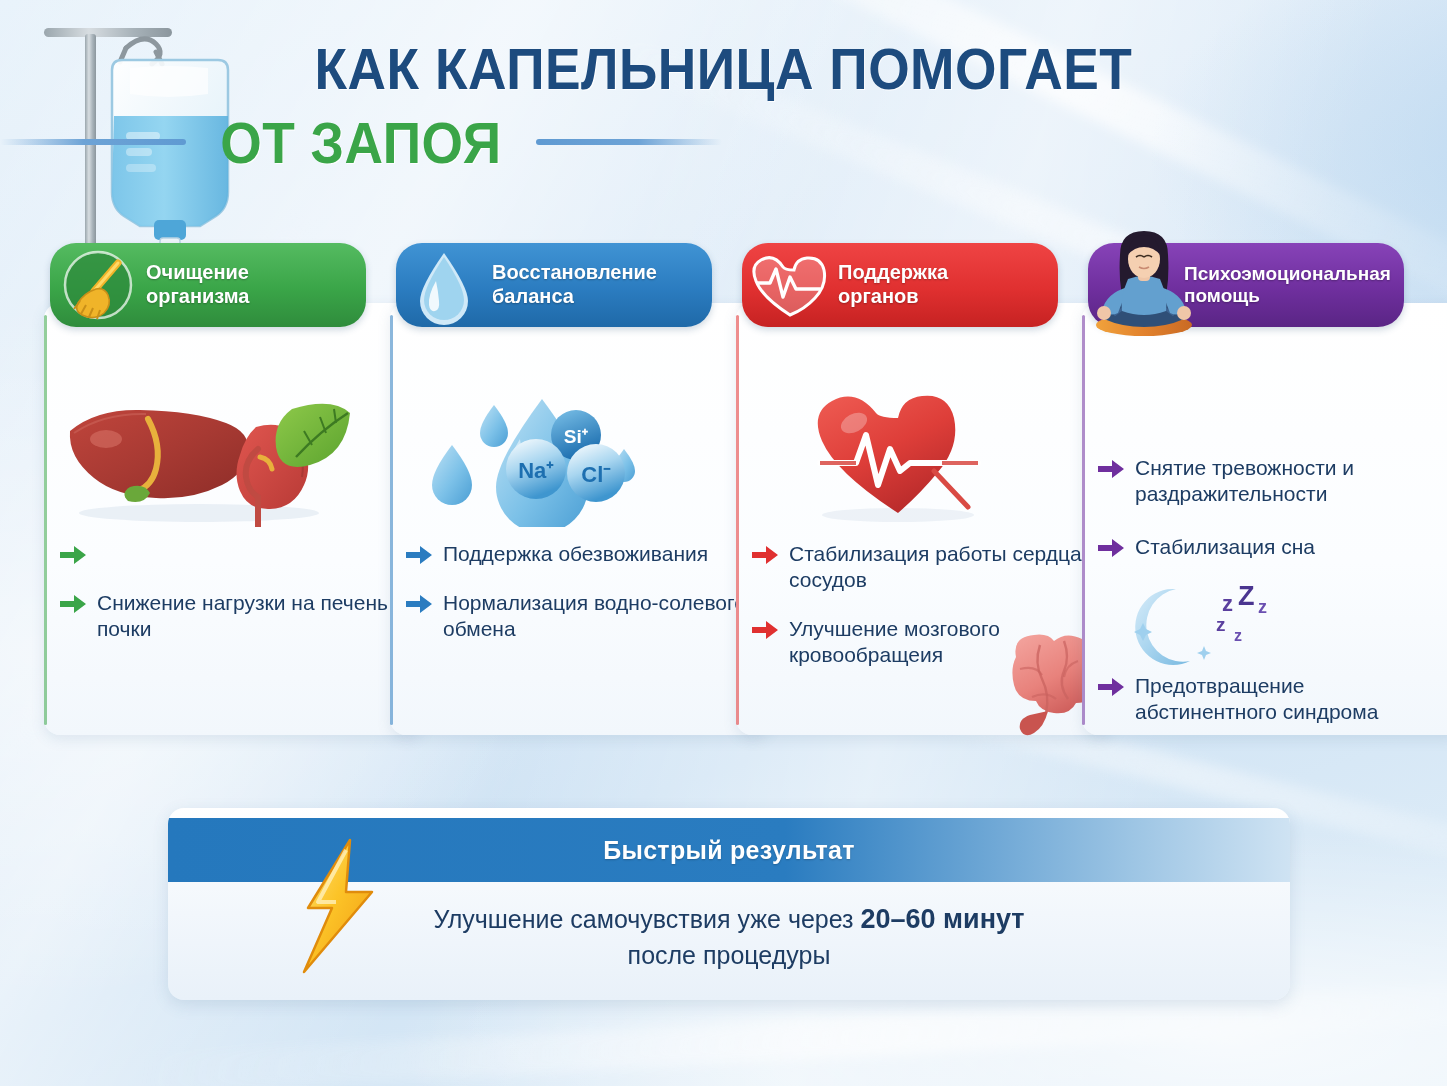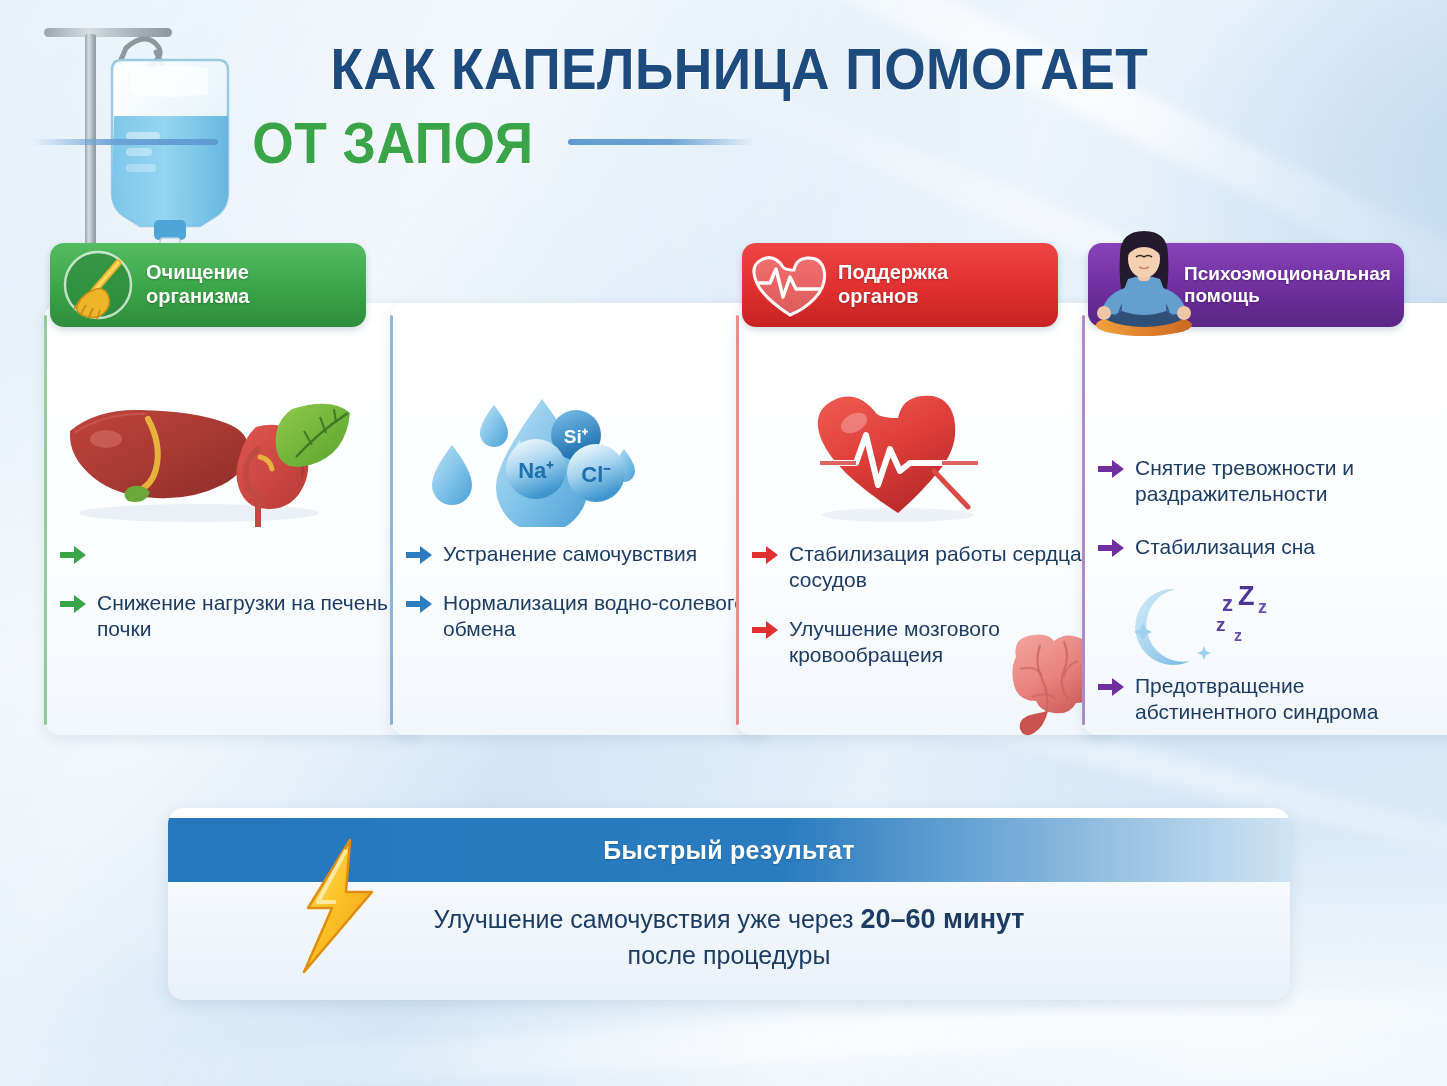--- a/index.html
+++ b/index.html
@@ -32,21 +32,21 @@
     background: linear-gradient(100deg, rgba(255,255,255,0) 0%, rgba(255,255,255,0.75) 50%, rgba(255,255,255,0) 100%);
     filter: blur(6px);
   }
   .w1 { left: 520px; top: 60px;  width: 1100px; height: 46px; transform: rotate(26deg); }
   .w2 { left: 560px; top: 250px; width: 1200px; height: 34px; transform: rotate(22deg); opacity: .75; }
   .w3 { left: 140px; top: 1015px; width: 1500px; height: 40px; transform: rotate(-3deg); opacity: .8; }
   .w4 { left: -150px; top: 470px; width: 620px; height: 30px; transform: rotate(-62deg); opacity: .5; }
   .w5 { left: 640px; top: 760px; width: 1100px; height: 30px; transform: rotate(14deg); opacity: .55; }
 
   
-  #title-block { position: absolute; left: 0; top: 38px; width: 1447px; text-align: center; padding-left: 32px; }
+  #title-block { position: absolute; left: 0; top: 38px; width: 1447px; text-align: center; }
   #title-line1 {
     font-size: 58px; font-weight: 700; letter-spacing: 0.5px;
     color: #1d4b7e; line-height: 1.08;
     text-shadow: 1px 1px 0 rgba(255,255,255,0.9);
     transform: scaleX(0.92); transform-origin: center;
   }
   #title-line2-wrap { margin-top: 8px; display: flex; align-items: center; justify-content: flex-start; gap: 22px; }
   #title-line2 {
     font-size: 58px; font-weight: 700; color: #3aa548; letter-spacing: 0.5px;
     text-shadow: 1px 1px 0 rgba(255,255,255,0.9);
@@ -77,21 +77,21 @@
     content: ""; position: absolute; left: 0; top: 12px; bottom: 10px; width: 3px;
     border-radius: 3px; background: var(--accent); opacity: .55;
   }
   .card-body::after {
     content: ""; position: absolute; right: 0; top: 12px; bottom: 10px; width: 3px;
     border-radius: 3px; background: var(--accent); opacity: .45;
   }
 
   .card-head {
     position: absolute; left: 6px; top: 0; width: 316px; height: 84px;
-    border-radius: 14px;
+    border-radius: 26px;
     background: linear-gradient(180deg, var(--accent-l) 0%, var(--accent) 55%, var(--accent-d) 100%);
     box-shadow: 0 3px 7px rgba(40,80,120,0.22);
     display: flex; align-items: center;
     z-index: 3;
   }
   .head-icon { width: 96px; height: 84px; position: relative; flex: 0 0 96px; }
   .head-text {
     color: #ffffff; font-size: 20px; font-weight: 700; line-height: 1.18;
     text-shadow: 0 1px 2px rgba(0,0,0,0.28);
     padding-right: 8px;
@@ -306,31 +306,44 @@
           <text x="206" y="95" text-anchor="middle" font-family="'Liberation Sans',sans-serif" font-size="22" font-weight="700" fill="#1d6fb0">Cl⁻</text>
         </svg>
       </div>
       <div class="bullets">
         <div class="bullet">
           <span class="arrow">
             <svg width="26" height="18" viewBox="0 0 26 18">
                 <path d="M0 6h14V0l12 9-12 9v-6H0z" fill="#2b7cc0"></path>
               </svg>
           </span>
-          <span class="btext">Устранение самочувствия</span>
+          <span class="btext">Поддержка обезвоживания</span>
         </div>
         <div class="bullet">
           <span class="arrow">
             <svg width="26" height="18" viewBox="0 0 26 18">
                 <path d="M0 6h14V0l12 9-12 9v-6H0z" fill="#2b7cc0"></path>
               </svg>
           </span>
           <span class="btext">Нормализация водно-солевого обмена</span>
         </div>
       </div>
+    </div>
+    <div class="card-head">
+      <span class="head-icon">
+        <svg width="96" height="84" viewBox="0 0 96 84">
+          <path d="M48 10 q24 34 24 48 a24 24 0 0 1 -48 0 q0 -14 24 -48 z" fill="#cfe9f8"></path>
+          <path d="M48 14 q20 30 20 43 a20 20 0 0 1 -40 0 q0 -13 20 -43 z" fill="#9fd4ef"></path>
+          <path d="M40 38 q-8 14 -7 24 q1 7 6 6 q5 -1 4 -10 q-1 -11 -3 -20 z" fill="#ffffff" opacity=".85"></path>
+        </svg>
+      </span>
+      <span class="head-text">
+        <span>Восстановление</span><br>
+        <span>баланса</span>
+      </span>
     </div>
   </div>
 
   <div class="card c3" style="--accent:#e03030; --accent-l:#ef4444; --accent-d:#c62222;">
     <div class="card-body">
       <div class="hero">
         <svg width="324" height="140" viewBox="0 0 324 140">
           <defs>
             <linearGradient id="heartG" x1="0" y1="0" x2="0.6" y2="1">
               <stop offset="0" stop-color="#ef5c53"></stop>

